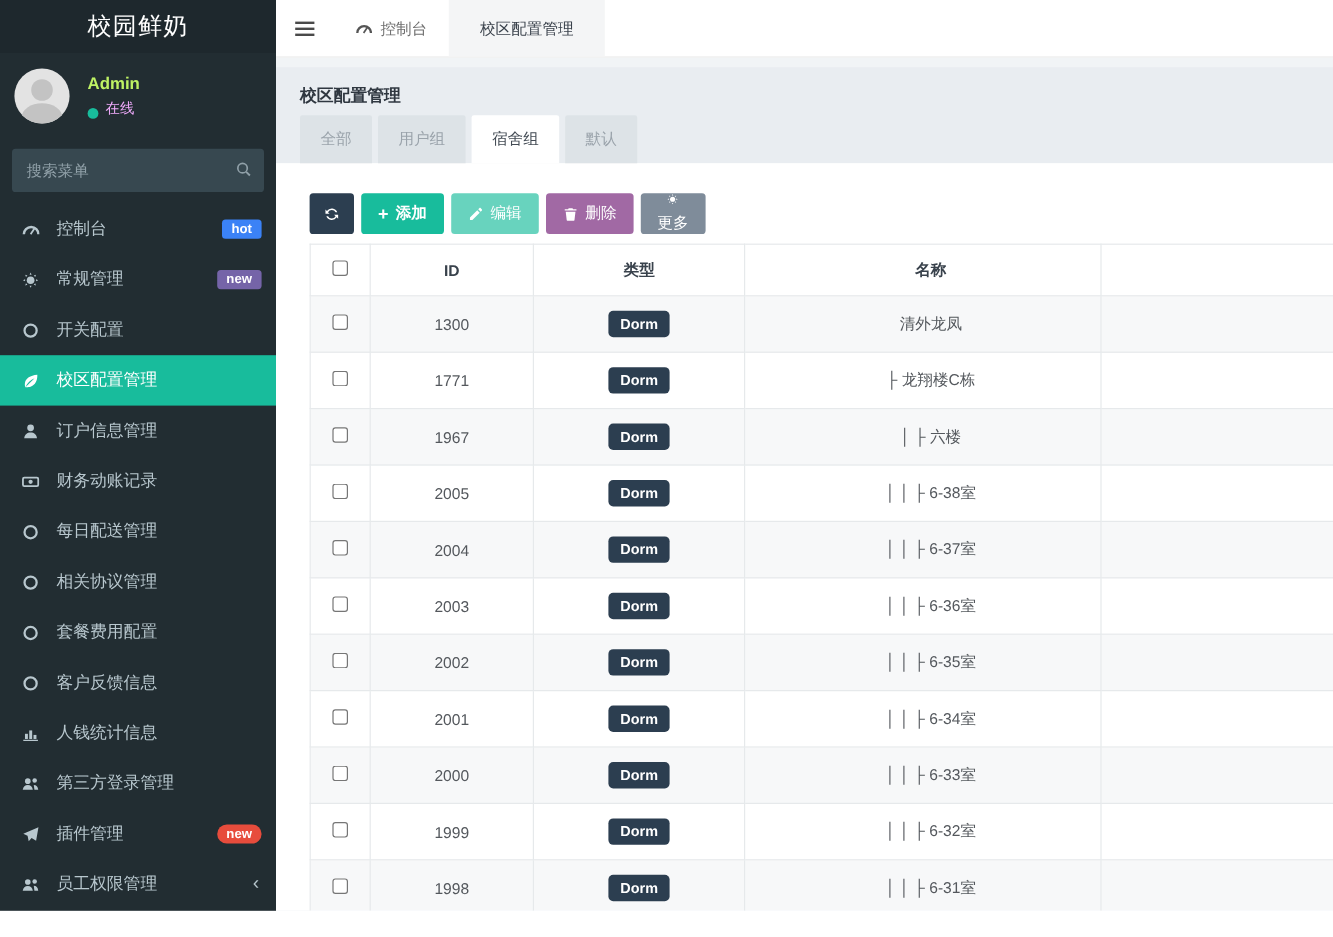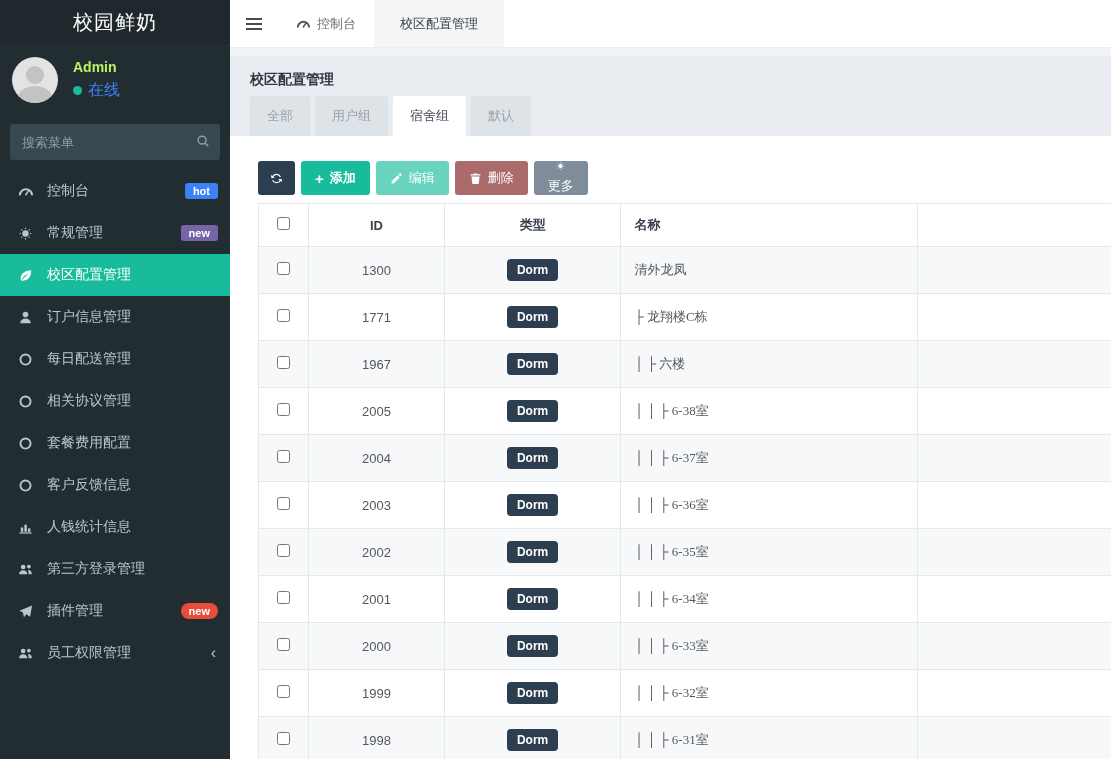--- a/index.html
+++ b/index.html
@@ -10,21 +10,21 @@
   
   .sidebar { width:230px; min-width:230px; height:100%; background:#222d32; color:#b8c7ce; }
   .brand { height:44px; line-height:44px; text-align:center; background:#1e282d;
            color:#fff; font-size:20px; letter-spacing:1px; }
   .user-panel { display:flex; align-items:center; padding:13px 12px 15px 12px; }
   .avatar { width:46px; height:46px; border-radius:50%; background:#e3e3e3; position:relative; overflow:hidden; }
   .avatar .head { position:absolute; left:14px; top:9px; width:18px; height:18px; border-radius:50%; background:#c3c3c3; }
   .avatar .torso { position:absolute; left:6px; top:29px; width:34px; height:24px; border-radius:50% 50% 0 0; background:#c3c3c3; }
   .user-info { margin-left:15px; }
   .user-name { color:#bef264; font-weight:bold; font-size:14px; margin-bottom:5px; }
-  .user-status { color:#3b82f6; font-size:16px; display:flex; align-items:center; gap:6px; }
+  .user-status { color:#f0abfc; font-size:12px; display:flex; align-items:flex-end; gap:6px; }
   .dot { width:9px; height:9px; border-radius:50%; background:#18bc9c; display:inline-block; }
   .search-box { margin:6px 10px 10px 10px; position:relative; }
   .search-box input { width:100%; height:36px; background:#374850; border:none; border-radius:3px;
     color:#cfd8dc; padding:0 32px 0 12px; font-size:13px; outline:none;
     font-family:"Liberation Sans","DejaVu Sans",sans-serif; }
   .search-box input::placeholder { color:#90a0a8; }
   .search-box .sicon { position:absolute; right:10px; top:10px; color:#90a0a8; }
   .menu { list-style:none; margin-top:10px; }
   .menu li { height:42px; display:flex; align-items:center; padding:0 12px 0 18px;
     cursor:pointer; position:relative; color:#b8c7ce; font-size:14px; }
@@ -62,32 +62,32 @@
   .panel-body { background:#fff; height:100%; padding:25px 0 0 28px; overflow:hidden; }
   .toolbar { display:flex; gap:6px; margin-bottom:8px; }
   .btn { height:34px; border:none; border-radius:3px; color:#fff; font-size:13px;
     display:inline-flex; align-items:center; gap:6px; padding:0 14px; cursor:pointer;
     font-family:"Liberation Sans","DejaVu Sans",sans-serif; }
   .btn svg { width:13px; height:13px; fill:#fff; }
   .btn-refresh { background:#2c3e50; padding:0 12px; }
   .btn-add { background:#18bc9c; font-weight:bold; }
   .btn-add .plus { font-size:15px; font-weight:bold; }
   .btn-edit { background:#18bc9c; opacity:.65; }
-  .btn-del { background:#7f1d1d; opacity:.65; }
+  .btn-del { background:#701a75; opacity:.65; }
   .btn-more { background:#7f8c9a;flex-direction:column; }
 
   table { border-collapse:collapse; width:1240px; table-layout:fixed; background:#fff; }
   th,td { border:1px solid #e6e9eb; font-size:13px; color:#54585d; }
   th { height:43px; font-weight:bold; color:#39424c; background:#fff; }
   td { height:47px; }
   tbody tr:nth-child(odd) td { background:#f7f8f9; }
   .col-check { width:38px; text-align:center; }
   .col-id { width:103px; text-align:center; }
   .col-type { width:134px; text-align:center; }
-  .col-name { width:225px; text-align:left; padding-left:13px;font-family:Liberation Serif, serif; }
+  .col-name { width:225px; text-align:center; padding-left:13px; }
   .col-nick { width:440px; text-align:center; }
   .badge-dorm { background:#2c3e50; color:#fff; font-weight:bold; font-size:12px;
     padding:4px 10px; border-radius:4px; display:inline-block; }
   input[type=checkbox] { width:13px; height:13px; }
 </style>
 </head>
 <body>
 
 <div class="app">
 
@@ -132,36 +132,53 @@
       <li>
         <span class="mi">
             <svg viewBox="0 0 16 16">
               <path d="M8 1.2l.9 1.9-1.8 0zM8 14.8l.9-1.9-1.8 0zM1.2 8l1.9-.9 0 1.8zM14.8 8l-1.9-.9 0 1.8zM3.2 3.2l2 .7-1.3 1.3zM12.8 12.8l-2-.7 1.3-1.3zM12.8 3.2l-.7 2-1.3-1.3zM3.2 12.8l.7-2 1.3 1.3z"></path>
               <circle cx="8" cy="8" r="3.4"></circle>
             </svg>
           </span>
         <span>常规管理</span>
         <span class="badge newp">new</span>
       </li>
+      <li>
+        <span class="mi">
+            <svg viewBox="0 0 16 16">
+              <circle cx="8" cy="8" r="5.4" fill="none" stroke="currentColor" stroke-width="2"></circle>
+            </svg>
+          </span>
+        <span>开关配置</span>
+      </li>
       <li class="active">
         <span class="mi">
             <svg viewBox="0 0 16 16">
               <path d="M14 2.5C7.5 3 3.8 5.8 3 9.5c-.5 2.1.4 4 .4 4s2.6.4 5-.6C12 11.5 14.1 8 14 2.5zM3.4 13.5C5 9.5 8 7 11.5 5.5"></path>
             </svg>
           </span>
         <span>校区配置管理</span>
       </li>
       <li>
         <span class="mi">
             <svg viewBox="0 0 16 16">
               <circle cx="8" cy="4.8" r="3"></circle>
               <path d="M2.3 14c.5-3.4 2.6-5 5.7-5s5.2 1.6 5.7 5z"></path>
             </svg>
           </span>
         <span>订户信息管理</span>
+      </li>
+      <li>
+        <span class="mi">
+            <svg viewBox="0 0 16 16">
+              <rect x="1.2" y="4.2" width="13.6" height="7.6" rx="1.2" fill="none" stroke="currentColor" stroke-width="1.6"></rect>
+              <circle cx="8" cy="8" r="1.9"></circle>
+            </svg>
+          </span>
+        <span>财务动账记录</span>
       </li>
       <li>
         <span class="mi">
             <svg viewBox="0 0 16 16">
               <circle cx="8" cy="8" r="5.4" fill="none" stroke="currentColor" stroke-width="2"></circle>
             </svg>
           </span>
         <span>每日配送管理</span>
       </li>
       <li>

